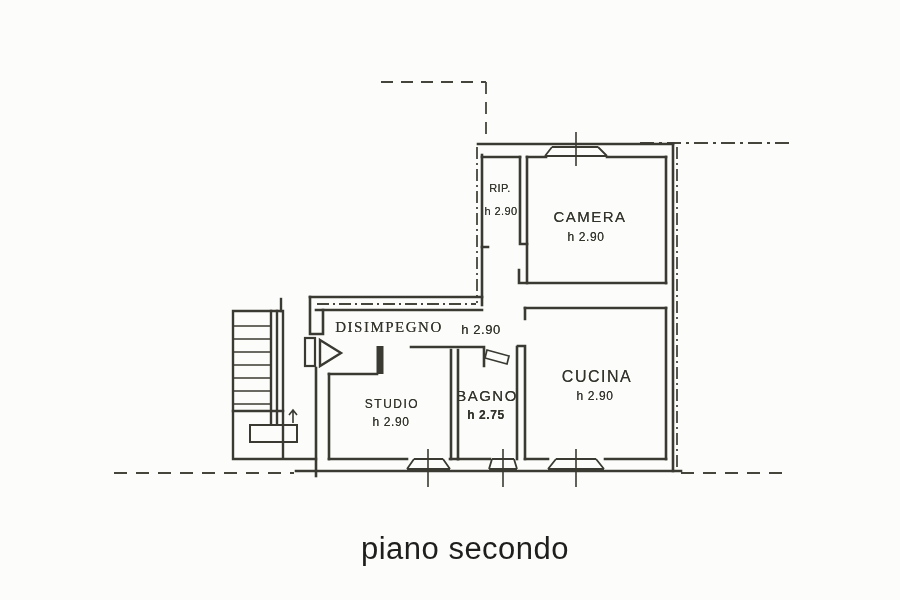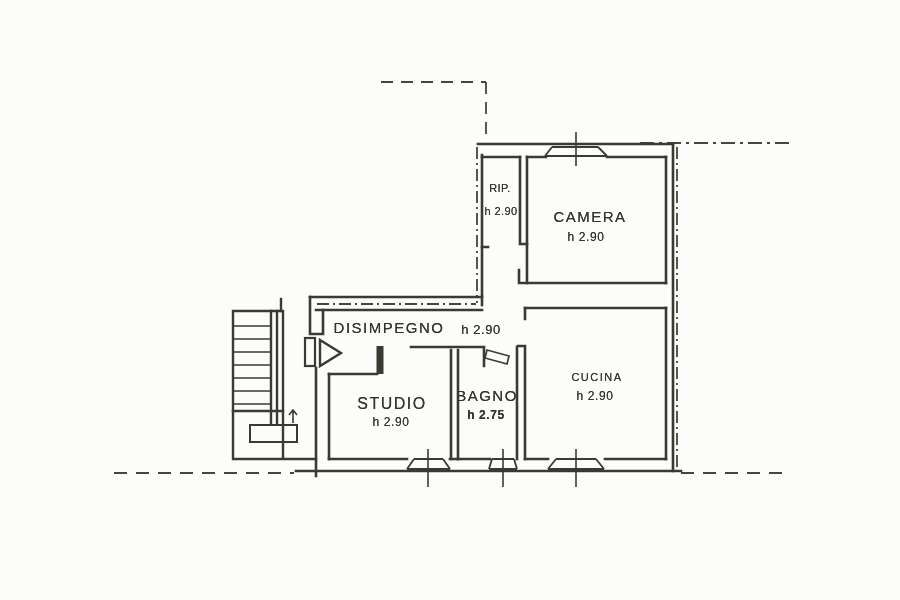--- a/index.html
+++ b/index.html
@@ -121,25 +121,26 @@
       <path d="M576,433 V471" stroke-width="1.6"></path>
     </g>
   </svg>
 
   <div class="room-label lbl-small" style="left:500px;top:172px;">RIP.</div>
   <div class="room-label lbl-small" style="left:501px;top:195px;">h 2.90</div>
 
   <div class="room-label lbl-name" style="left:590px;top:200px;">CAMERA</div>
   <div class="room-label lbl-h" style="left:586px;top:221px;">h 2.90</div>
 
-  <div class="room-label lbl-name" style="left:389px;top:311px;">DISIMPEGNO</div>
+  <div class="room-label lbl-name" style="left:389px;top:311px;font-family:Liberation Serif, serif;">DISIMPEGNO</div>
   <div class="room-label lbl-h" style="left:481px;top:313px;font-size:13px;">h 2.90</div>
 
-  <div class="room-label lbl-name" style="left:392px;top:388px;font-size:16px;">STUDIO</div>
+  <div class="room-label lbl-name" style="left:392px;top:388px;font-size:12px;">STUDIO</div>
   <div class="room-label lbl-h" style="left:391px;top:406px;">h 2.90</div>
 
   <div class="room-label lbl-name" style="left:487px;top:379px;">BAGNO</div>
   <div class="room-label lbl-h" style="left:486px;top:399px;font-weight:bold;">h 2.75</div>
 
-  <div class="room-label lbl-name" style="left:597px;top:361px;font-size:11px;">CUCINA</div>
+  <div class="room-label lbl-name" style="left:597px;top:361px;font-size:16px;">CUCINA</div>
   <div class="room-label lbl-h" style="left:595px;top:380px;">h 2.90</div>
 
+  <div class="caption">piano secondo</div>
 </div>
 
 </body></html>

